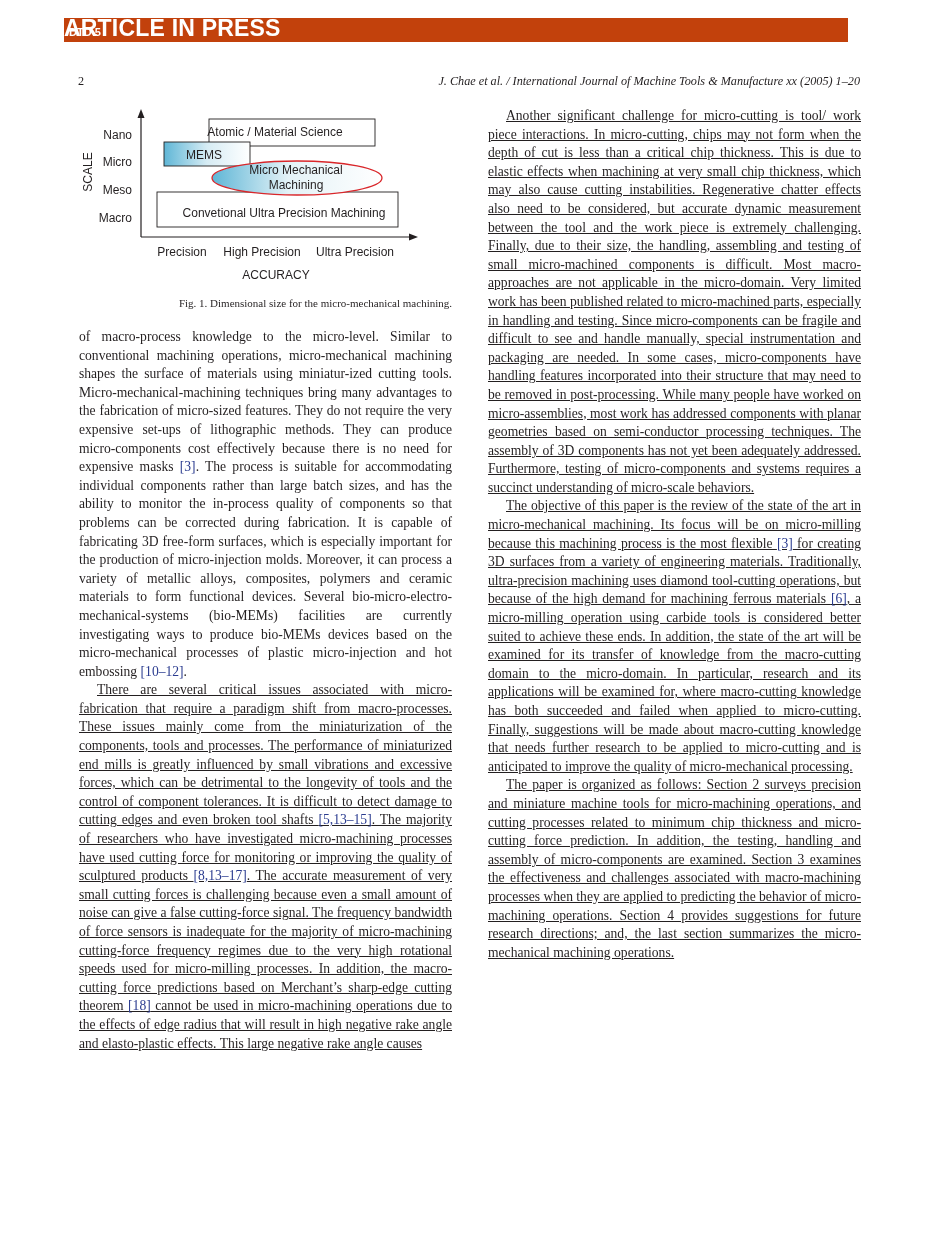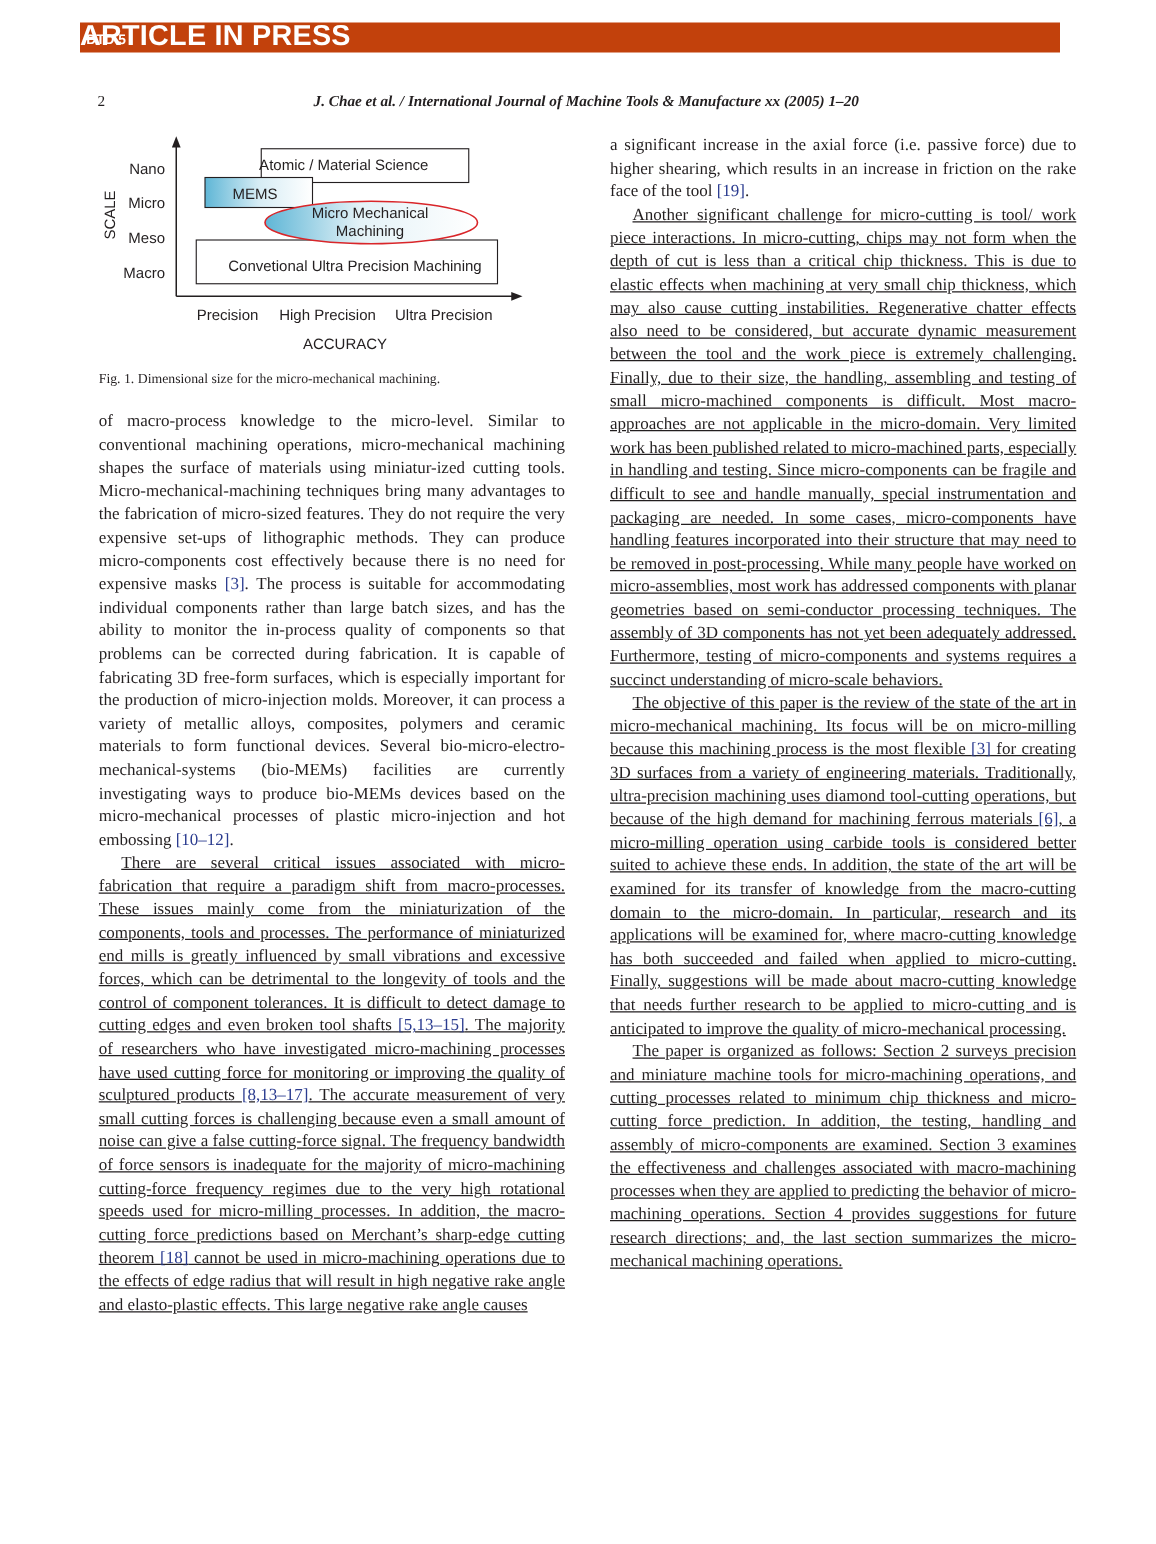--- a/index.html
+++ b/index.html
@@ -6,31 +6,31 @@
   body { width: 925px; height: 1235px; position: relative; overflow: hidden;
          font-family: "Liberation Serif", "DejaVu Serif", serif; color: #231f20; }
   .banner { position: absolute; left: 64px; top: 18px; width: 784px; height: 24px; background: #c2410c; }
   .banner .dtd { position: absolute; left: 5px; top: 8px; font-family: "Liberation Sans", sans-serif;
                  font-weight: bold; font-size: 11px; color: #ffffff; }
   .banner .aip { position: absolute; left: 0; right: 0; top: -3px; 
                  font-family: "Liberation Sans", sans-serif; font-weight: bold; font-size: 23px;
                  color: #ffffff; letter-spacing: 0.2px; }
   .running-head { position: absolute; top: 74px; left: 78px; width: 782px; font-size: 12.2px; }
   .running-head .pg { position: absolute; left: 0; top: 0; }
-  .running-head .jn { position: absolute; left: 0; right: 0; text-align: center; font-style: italic; font-weight: bold; }
+  .running-head .jn { position: absolute; left: 0; right: 0; text-align: right; font-style: italic; }
   .col { position: absolute; width: 373px; font-size: 13.6px; line-height: 18.6px;
          text-align: justify; hyphens: manual; }
   .col p { margin: 0; }
   .col p.indent { text-indent: 18px; text-decoration: underline; }
   .col .ref { color: #2a3b8f; }
   .left { left: 79px; top: 328px; }
   .right { left: 488px; top: 107px; }
   .figure { position: absolute; left: 64px; top: 105px; width: 370px; height: 210px; }
   .figure svg { position: absolute; left: 0; top: 0; }
-  .figcap { position: absolute; left: 79px; top: 297px; width: 373px; text-align: left; font-size: 11px; }
+  .figcap { position: absolute; left: 79px; top: 297px; width: 373px; text-align: right; font-size: 11px; }
 </style>
 </head>
 <body>
 
 <div class="banner">
   <span class="dtd">DTD 5</span>
   <div class="aip">ARTICLE IN PRESS</div>
 </div>
 
 <div class="running-head">
@@ -86,17 +86,16 @@
 </div>
 
 <div class="figcap">Fig. 1. Dimensional size for the micro-mechanical machining.</div>
 
 <div class="col left">
   <p><span>of macro-process knowledge to the micro-level. Similar to conventional machining operations, micro-mechanical machining shapes the surface of materials using miniatur-ized cutting tools. Micro-mechanical-machining techniques bring many advantages to the fabrication of micro-sized features. They do not require the very expensive set-ups of lithographic methods. They can produce micro-components cost effectively because there is no need for expensive masks </span><span class="ref">[3]</span><span>. The process is suitable for accommodating individual components rather than large batch sizes, and has the ability to monitor the in-process quality of components so that problems can be corrected during fabrication. It is capable of fabricating 3D free-form surfaces, which is especially important for the production of micro-injection molds. Moreover, it can process a variety of metallic alloys, composites, polymers and ceramic materials to form functional devices. Several bio-micro-electro-mechanical-systems (bio-MEMs) facilities are currently investigating ways to produce bio-MEMs devices based on the micro-mechanical processes of plastic micro-injection and hot embossing </span><span class="ref">[10–12]</span><span>.</span></p>
   <p class="indent"><span>There are several critical issues associated with micro-fabrication that require a paradigm shift from macro-processes. These issues mainly come from the miniaturization of the components, tools and processes. The performance of miniaturized end mills is greatly influenced by small vibrations and excessive forces, which can be detrimental to the longevity of tools and the control of component tolerances. It is difficult to detect damage to cutting edges and even broken tool shafts </span><span class="ref">[5,13–15]</span><span>. The majority of researchers who have investigated micro-machining processes have used cutting force for monitoring or improving the quality of sculptured products </span><span class="ref">[8,13–17]</span><span>. The accurate measurement of very small cutting forces is challenging because even a small amount of noise can give a false cutting-force signal. The frequency bandwidth of force sensors is inadequate for the majority of micro-machining cutting-force frequency regimes due to the very high rotational speeds used for micro-milling processes. In addition, the macro-cutting force predictions based on Merchant’s sharp-edge cutting theorem </span><span class="ref">[18]</span><span> cannot be used in micro-machining operations due to the effects of edge radius that will result in high negative rake angle and elasto-plastic effects. This large negative rake angle causes</span></p>
 </div>
 
 <div class="col right">
-  <p><span>a significant increase in the axial force (i.e. passive force) due to higher shearing, which results in an increase in friction on the rake face of the tool </span><span class="ref">[19]</span><span>.</span></p>
   <p class="indent"><span>Another significant challenge for micro-cutting is tool/ work piece interactions. In micro-cutting, chips may not form when the depth of cut is less than a critical chip thickness. This is due to elastic effects when machining at very small chip thickness, which may also cause cutting instabilities. Regenerative chatter effects also need to be considered, but accurate dynamic measurement between the tool and the work piece is extremely challenging. Finally, due to their size, the handling, assembling and testing of small micro-machined components is difficult. Most macro-approaches are not applicable in the micro-domain. Very limited work has been published related to micro-machined parts, especially in handling and testing. Since micro-components can be fragile and difficult to see and handle manually, special instrumentation and packaging are needed. In some cases, micro-components have handling features incorporated into their structure that may need to be removed in post-processing. While many people have worked on micro-assemblies, most work has addressed components with planar geometries based on semi-conductor processing techniques. The assembly of 3D components has not yet been adequately addressed. Furthermore, testing of micro-components and systems requires a succinct understanding of micro-scale behaviors.</span></p>
   <p class="indent"><span>The objective of this paper is the review of the state of the art in micro-mechanical machining. Its focus will be on micro-milling because this machining process is the most flexible </span><span class="ref">[3]</span><span> for creating 3D surfaces from a variety of engineering materials. Traditionally, ultra-precision machining uses diamond tool-cutting operations, but because of the high demand for machining ferrous materials </span><span class="ref">[6]</span><span>, a micro-milling operation using carbide tools is considered better suited to achieve these ends. In addition, the state of the art will be examined for its transfer of knowledge from the macro-cutting domain to the micro-domain. In particular, research and its applications will be examined for, where macro-cutting knowledge has both succeeded and failed when applied to micro-cutting. Finally, suggestions will be made about macro-cutting knowledge that needs further research to be applied to micro-cutting and is anticipated to improve the quality of micro-mechanical processing.</span></p>
   <p class="indent"><span>The paper is organized as follows: Section 2 surveys precision and miniature machine tools for micro-machining operations, and cutting processes related to minimum chip thickness and micro-cutting force prediction. In addition, the testing, handling and assembly of micro-components are examined. Section 3 examines the effectiveness and challenges associated with macro-machining processes when they are applied to predicting the behavior of micro-machining operations. Section 4 provides suggestions for future research directions; and, the last section summarizes the micro-mechanical machining operations.</span></p>
 </div>
 
 </body></html>

